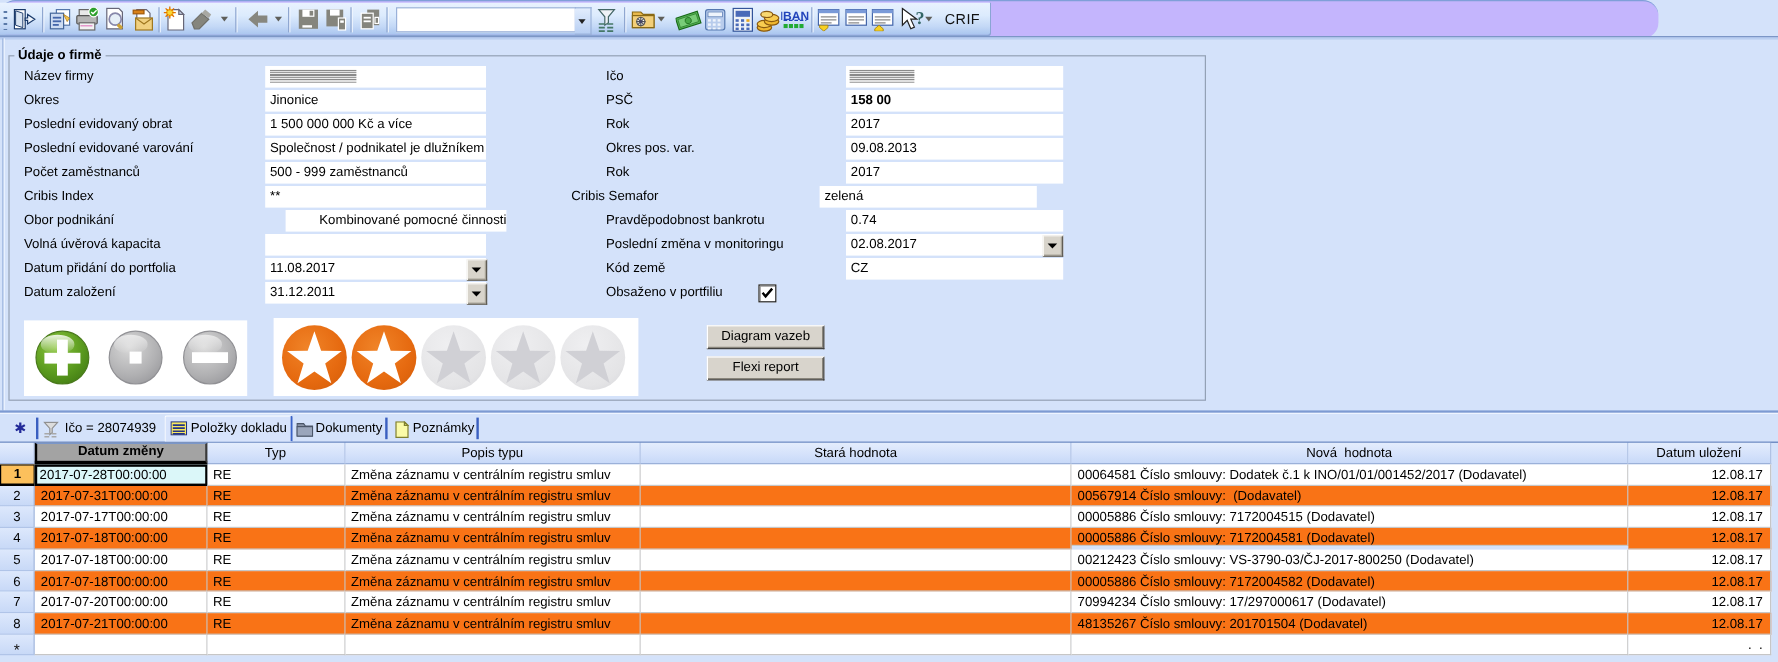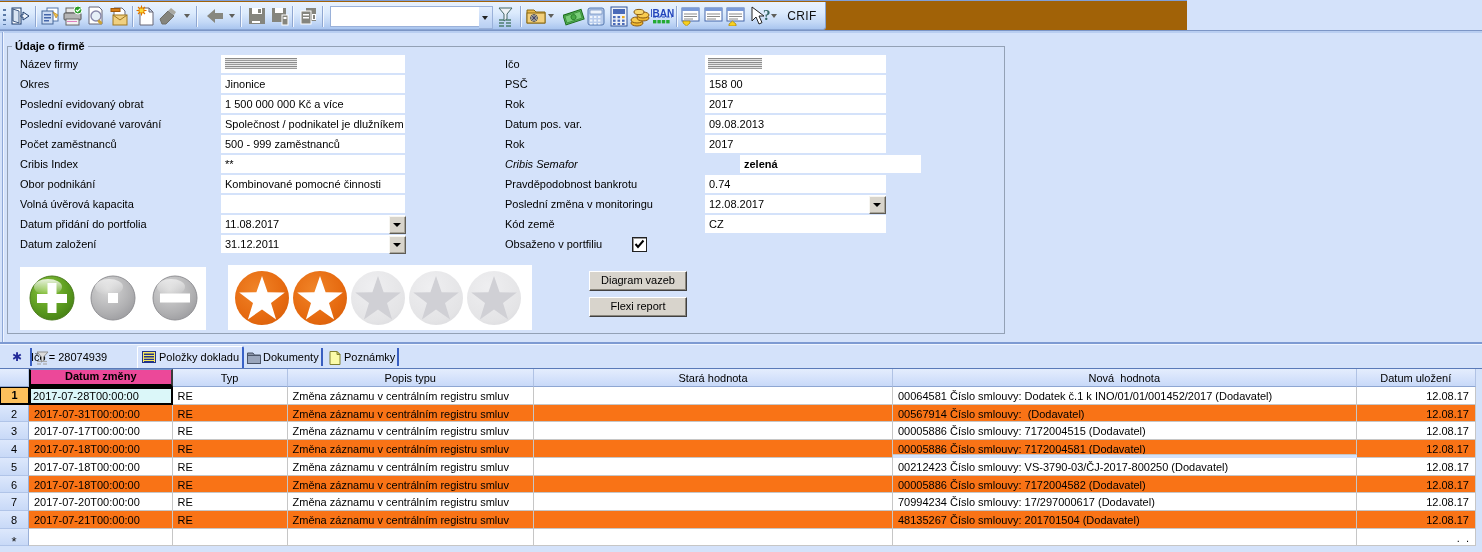--- a/index.html
+++ b/index.html
@@ -1,19 +1,19 @@
 <!DOCTYPE html>
 <html><head>
 <meta charset="utf-8">
 <style>
   html,body{margin:0;padding:0;}
   body{width:1482px;height:552px;position:relative;overflow:hidden;
        background:#d4e2fa;font-family:"Liberation Sans",sans-serif;font-size:11px;color:#000;}
   .abs{position:absolute;}
-  #tbar{left:0;top:0;width:1187px;height:31px;background:#a16207;border-top:1px solid #7f9fd8;}
+  #tbar{left:0;top:0;width:1382px;height:31px;background:#c4b5fd;border-top:1px solid #7f9fd8;border-radius:13px;}
   #tband{left:0;top:1px;width:825px;height:27px;
          background:linear-gradient(180deg,#e9f2fe 0%,#dcebfd 40%,#c3d8f6 75%,#a9c5ef 100%);
          border-right:1px solid #8aa5d3;border-bottom:1px solid #8aa5d3;border-radius:0 0 3px 0;}
   .und{left:0;top:29px;width:1482px;height:2px;background:#b9cef1;border-top:1px solid #7c96c6;}
   .grip{left:3px;top:8px;width:3px;height:16px;
         background:repeating-linear-gradient(180deg,#5a7aa8 0 2px,transparent 2px 5px);}
   .sep{top:5px;width:1px;height:21px;background:#8fa7d1;box-shadow:1px 0 0 #f2f7fe;}
   .darr{top:13px;width:0;height:0;border-left:3px solid transparent;border-right:3px solid transparent;border-top:4px solid #5f5f5a;}
   #combo{left:330px;top:5px;width:148px;height:19px;background:#fff;border:1px solid #9ab1d9;}
   #combobtn{left:479px;top:5px;width:13px;height:21px;background:linear-gradient(180deg,#e2edfd,#b8cff3);border:1px solid #9ab1d9;border-left:none;}
@@ -258,50 +258,50 @@
 <div class="abs inp" style="left:221px;top:75px;width:180px;"> Jinonice</div>
 <div class="abs lbl" style="left:20px;top:95px;">Poslední evidovaný obrat</div>
 <div class="abs inp" style="left:221px;top:95px;width:180px;">1 500 000 000 Kč a více</div>
 <div class="abs lbl" style="left:20px;top:115px;">Poslední evidované varování</div>
 <div class="abs inp" style="left:221px;top:115px;width:180px;">Společnost / podnikatel je dlužníkem vů</div>
 <div class="abs lbl" style="left:20px;top:135px;">Počet zaměstnanců</div>
 <div class="abs inp" style="left:221px;top:135px;width:180px;">500 - 999 zaměstnanců</div>
 <div class="abs lbl" style="left:20px;top:155px;">Cribis Index</div>
 <div class="abs inp" style="left:221px;top:155px;width:180px;">**</div>
 <div class="abs lbl" style="left:20px;top:175px;">Obor podnikání</div>
-<div class="abs inp" style="left:221px;top:175px;width:180px;">Kombinované pomocné činnosti</div>
+<div class="abs inp" style="left:238px;top:175px;width:180px;text-align:right;">Kombinované pomocné činnosti</div>
 <div class="abs lbl" style="left:20px;top:195px;">Volná úvěrová kapacita</div>
 <div class="abs inp" style="left:221px;top:195px;width:180px;"></div>
 <div class="abs lbl" style="left:20px;top:215px;">Datum přidání do portfolia</div>
 <div class="abs inp" style="left:221px;top:215px;width:180px;">11.08.2017</div>
 <div class="abs cbtn" style="left:389px;top:216px;">
     <i></i>
   </div>
 <div class="abs lbl" style="left:20px;top:235px;">Datum založení</div>
 <div class="abs inp" style="left:221px;top:235px;width:180px;">31.12.2011</div>
 <div class="abs cbtn" style="left:389px;top:236px;">
     <i></i>
   </div>
 <div class="abs lbl" style="left:505px;top:55px;">Ičo</div>
 <div class="abs inp" style="left:705px;top:55px;width:177px;"></div>
 <div class="abs redact" style="left:708px;top:58px;width:54px;height:11px;"></div>
 <div class="abs lbl" style="left:505px;top:75px;">PSČ</div>
-<div class="abs inp" style="left:705px;top:75px;width:177px;">158 00</div>
+<div class="abs inp" style="left:705px;top:75px;width:177px;font-weight:bold;">158 00</div>
 <div class="abs lbl" style="left:505px;top:95px;">Rok</div>
 <div class="abs inp" style="left:705px;top:95px;width:177px;">2017</div>
-<div class="abs lbl" style="left:505px;top:115px;">Datum pos. var.</div>
+<div class="abs lbl" style="left:505px;top:115px;">Okres pos. var.</div>
 <div class="abs inp" style="left:705px;top:115px;width:177px;">09.08.2013</div>
 <div class="abs lbl" style="left:505px;top:135px;">Rok</div>
 <div class="abs inp" style="left:705px;top:135px;width:177px;">2017</div>
-<div class="abs lbl" style="left:505px;top:155px;font-style:italic;">Cribis Semafor</div>
-<div class="abs inp" style="left:740px;top:155px;width:177px;font-weight:bold;">zelená</div>
+<div class="abs lbl" style="left:476px;top:155px;">Cribis Semafor</div>
+<div class="abs inp" style="left:683px;top:155px;width:177px;">zelená</div>
 <div class="abs lbl" style="left:505px;top:175px;">Pravděpodobnost bankrotu</div>
 <div class="abs inp" style="left:705px;top:175px;width:177px;">0.74</div>
 <div class="abs lbl" style="left:505px;top:195px;">Poslední změna v monitoringu</div>
-<div class="abs inp" style="left:705px;top:195px;width:177px;">12.08.2017</div>
+<div class="abs inp" style="left:705px;top:195px;width:177px;">02.08.2017</div>
 <div class="abs cbtn" style="left:869px;top:196px;">
     <i></i>
   </div>
 <div class="abs lbl" style="left:505px;top:215px;">Kód země</div>
 <div class="abs inp" style="left:705px;top:215px;width:177px;">CZ</div>
 <div class="abs lbl" style="left:505px;top:235px;">Obsaženo v portfiliu</div>
 <div class="abs" style="left:632px;top:237px;width:13px;height:13px;background:#fff;border:1px solid #222;box-shadow:inset 1px 1px 0 #999;">
 <svg width="13" height="13" viewBox="0 0 13 13">
       <path d="M2.5 6 L5 9 L10.5 2.5" stroke="#000" stroke-width="2" fill="none"></path>
     </svg></div>
@@ -361,21 +361,21 @@
   </svg>
 <div class="abs btn" style="left:589px;top:271px;">Diagram vazeb</div>
 <div class="abs btn" style="left:589px;top:297px;">Flexi report</div>
 <div id="tabline" class="abs"></div>
 <div class="abs" style="left:0;top:344px;width:1482px;height:1px;background:#eef4ff;"></div>
 <div id="tabbase" class="abs"></div>
 <div class="abs" style="left:30px;top:348px;width:2px;height:18px;background:#3a5fc0;"></div>
 <div class="abs" style="left:321px;top:348px;width:2px;height:18px;background:#3a5fc0;"></div>
 <div class="abs" style="left:397px;top:348px;width:2px;height:18px;background:#3a5fc0;"></div>
 <div class="abs" style="left:4px;top:346px;width:26px;height:22px;line-height:22px;text-align:center;color:#222a99;font-size:12px;">✱</div>
-<div class="abs tab" style="left:31px;width:106px;">
+<div class="abs tab" style="left:31px;width:106px;padding-left:23px;">
 <svg class="tico" width="13" height="14" viewBox="0 0 13 14">
       <path d="M1 1 h11 l-4.5 5 v3.5 l-2 1.6 v-5.1 z" fill="#dcdcdc" stroke="#909090" stroke-width="1"></path>
 <g stroke="#a8a8a8" stroke-width="1.2">
         <path d="M1 10.5 h4"></path>
         <path d="M7 10.5 h4"></path>
         <path d="M1 13 h4"></path>
         <path d="M7 13 h4"></path>
       </g>
     </svg>Ičo = 28074939</div>
 <div class="abs" id="tabsel" style="left:137px;width:107px;height:22px;top:346px;line-height:21px;padding-left:21px;box-sizing:border-box;background:#d7e3fb;border-left:1px solid #fdfeff;border-top:1.5px solid #fdfeff;border-right:2.5px solid #3a63c8;border-radius:2px 2px 0 0;white-space:nowrap;overflow:hidden;z-index:2;">
@@ -392,21 +392,21 @@
 <svg class="tico" width="14" height="13" viewBox="0 0 14 13">
       <path d="M0.5 2 h5.5 l1.5 2 h6 v8.5 h-13 z" fill="#8a94a8" stroke="#4a5568"></path>
 <rect x="0.5" y="4.5" width="13" height="8" fill="#9aa6bc" stroke="#4a5568"></rect>
     </svg>Dokumenty</div>
 <div class="abs tab" style="left:322px;width:75px;padding-left:22px;">
 <svg class="tico" style="left:7px" width="12" height="14" viewBox="0 0 12 14">
       <path d="M1 0.5 h7 l3 3 v10 h-10 z" fill="#fbfba8" stroke="#808030"></path>
 <path d="M8 0.5 l3 3 h-3 z" fill="#e8e870" stroke="#808030"></path>
     </svg>Poznámky</div>
 <div class="abs hcell" style="left:0px;width:29px;"></div>
-<div class="abs hcell" style="left:29px;width:143.5px;background:#ec4899;border-top:1px solid #7a96c8;border-left:2px solid #000;border-right:2px solid #3a3a3a;border-bottom:3px solid #000;font-weight:bold;line-height:13px;">Datum změny</div>
+<div class="abs hcell" style="left:29px;width:143.5px;background:#a3a3a3;border-top:1px solid #7a96c8;border-left:2px solid #000;border-right:2px solid #3a3a3a;border-bottom:3px solid #000;font-weight:bold;line-height:13px;">Datum změny</div>
 <div class="abs hcell" style="left:172.5px;width:115px;">Typ</div>
 <div class="abs hcell" style="left:287.5px;width:246.5px;">Popis typu</div>
 <div class="abs hcell" style="left:534.0px;width:359px;">Stará hodnota</div>
 <div class="abs hcell" style="left:893.0px;width:463.5px;">Nová&nbsp; hodnota</div>
 <div class="abs hcell" style="left:1356.5px;width:119.5px;">Datum uložení</div>
 <div class="abs rh" style="left:0px;top:387.00px;width:29px;height:17.72px;background:#fcc05c;border:1px solid #000;border-bottom:2px solid #000;font-weight:bold;line-height:15px;">1</div>
 <div class="abs cell rowW" style="left:29px;top:387.00px;width:143.5px;height:17.72px;line-height:18px;background:#dbf7f9;border:2px solid #000;line-height:14px;padding-left:2px;">2017-07-28T00:00:00</div>
 <div class="abs cell rowW" style="left:172.5px;top:387.00px;width:115px;height:17.72px;line-height:18px;">RE</div>
 <div class="abs cell rowW" style="left:287.5px;top:387.00px;width:246.5px;height:17.72px;line-height:18px;">Změna záznamu v centrálním registru smluv</div>
 <div class="abs cell rowW" style="left:534.0px;top:387.00px;width:359px;height:17.72px;line-height:18px;"></div>

